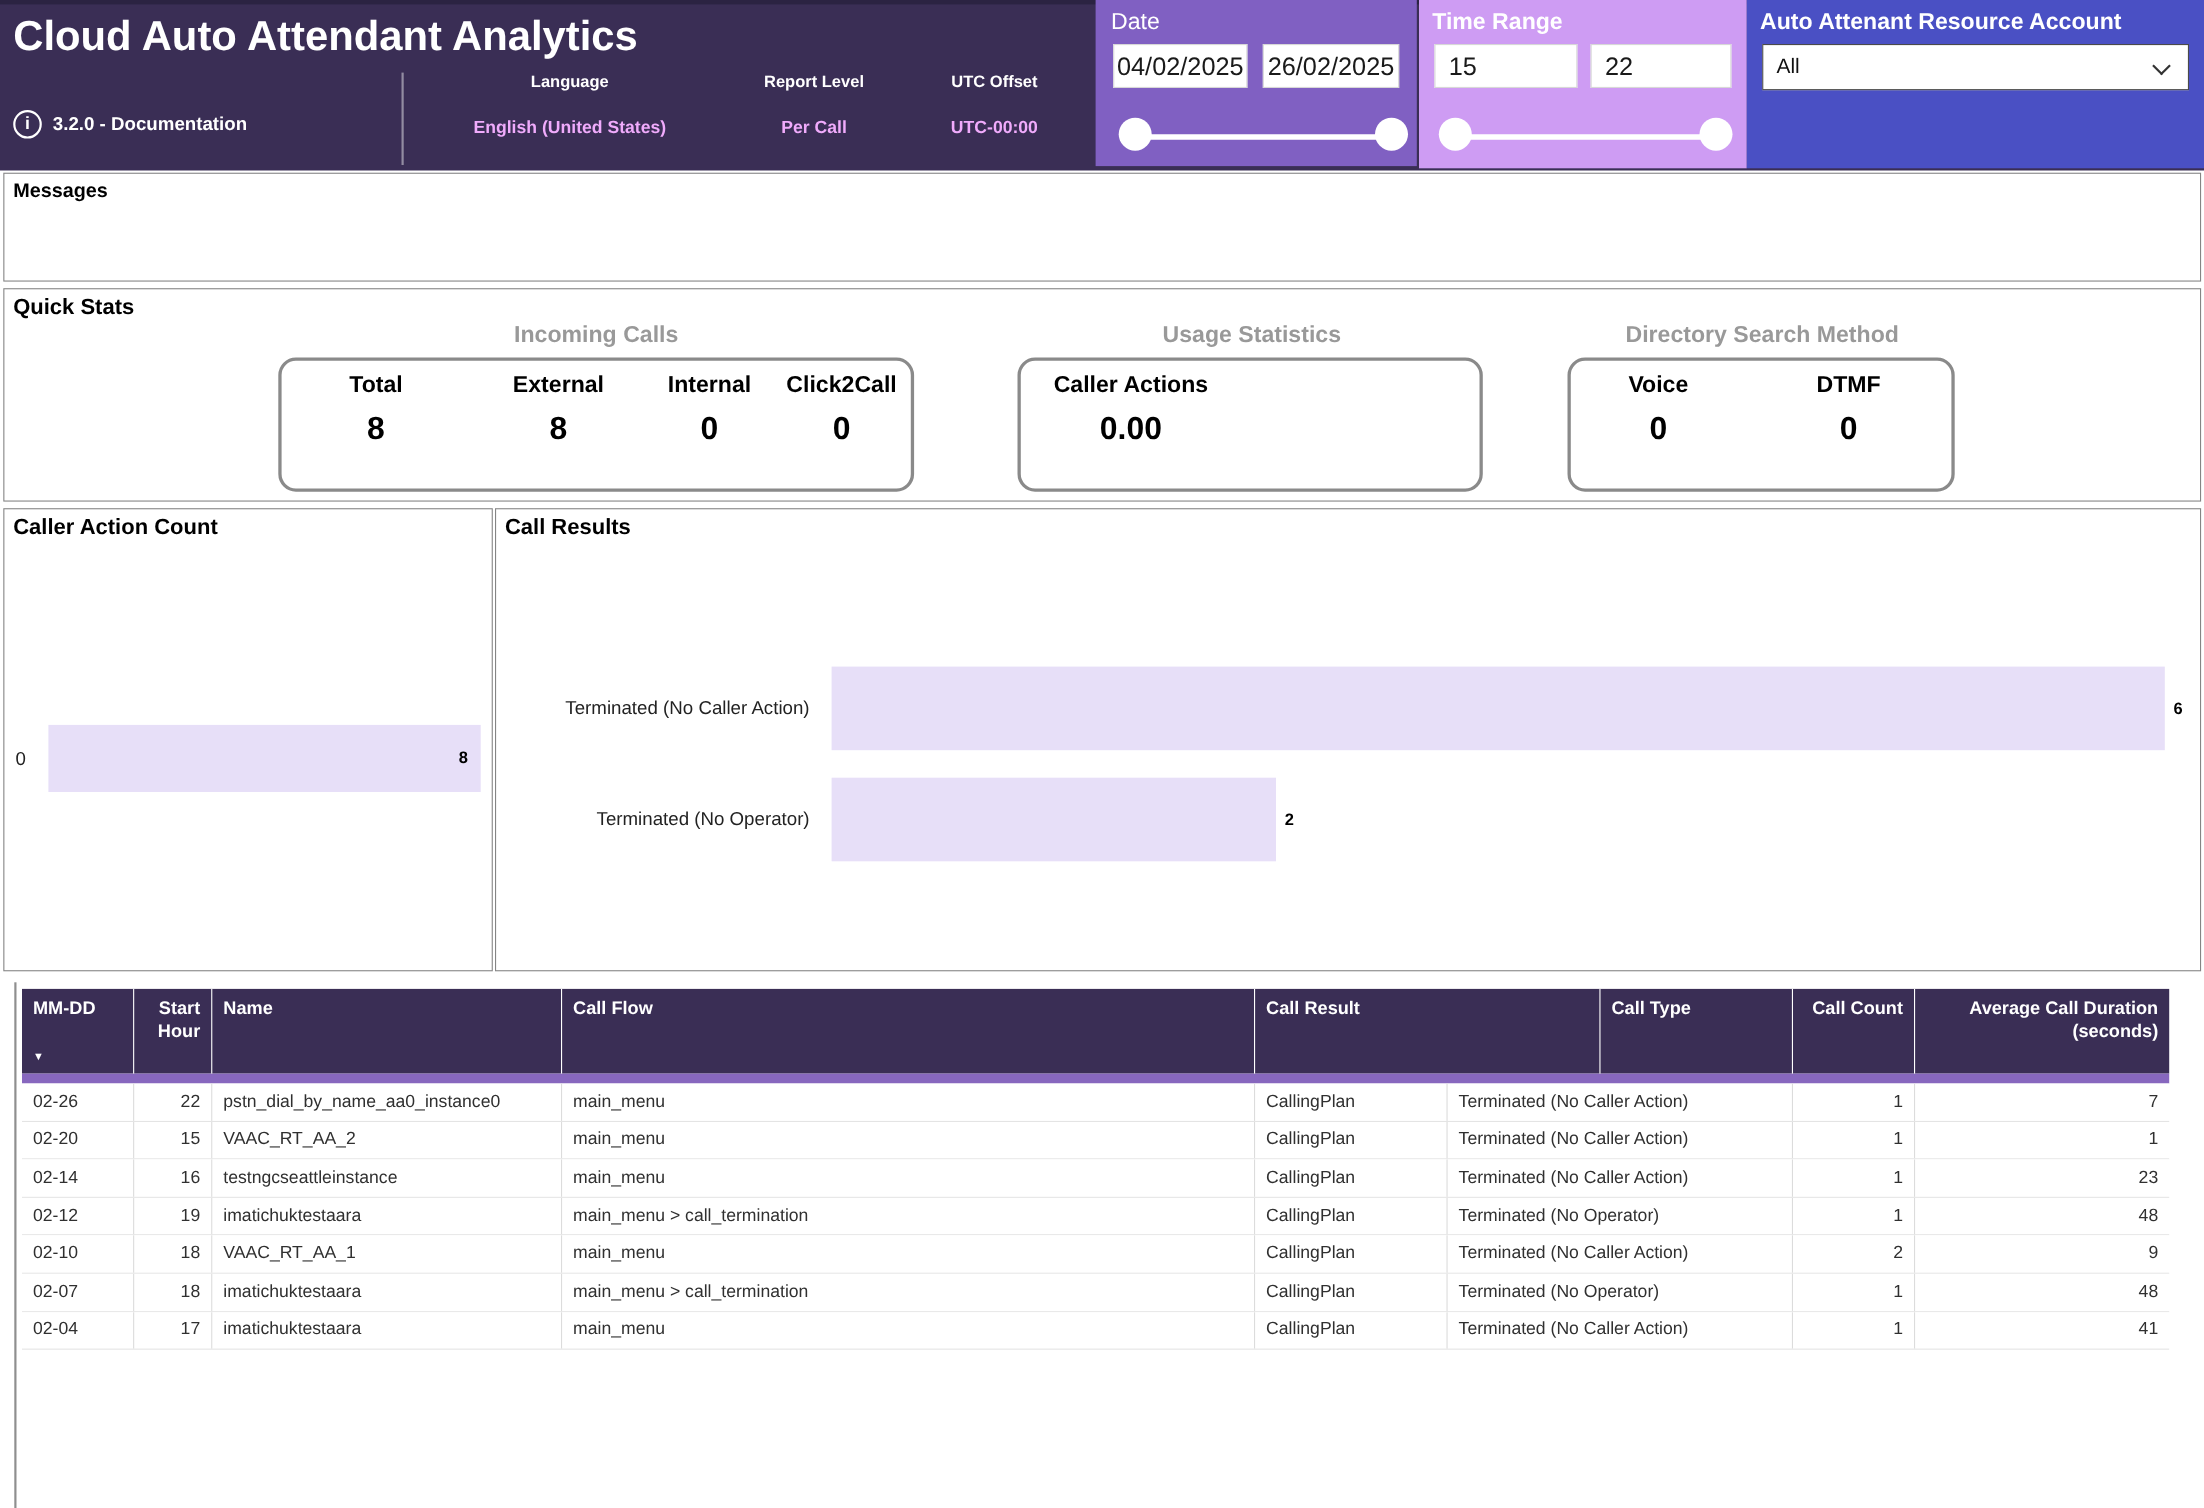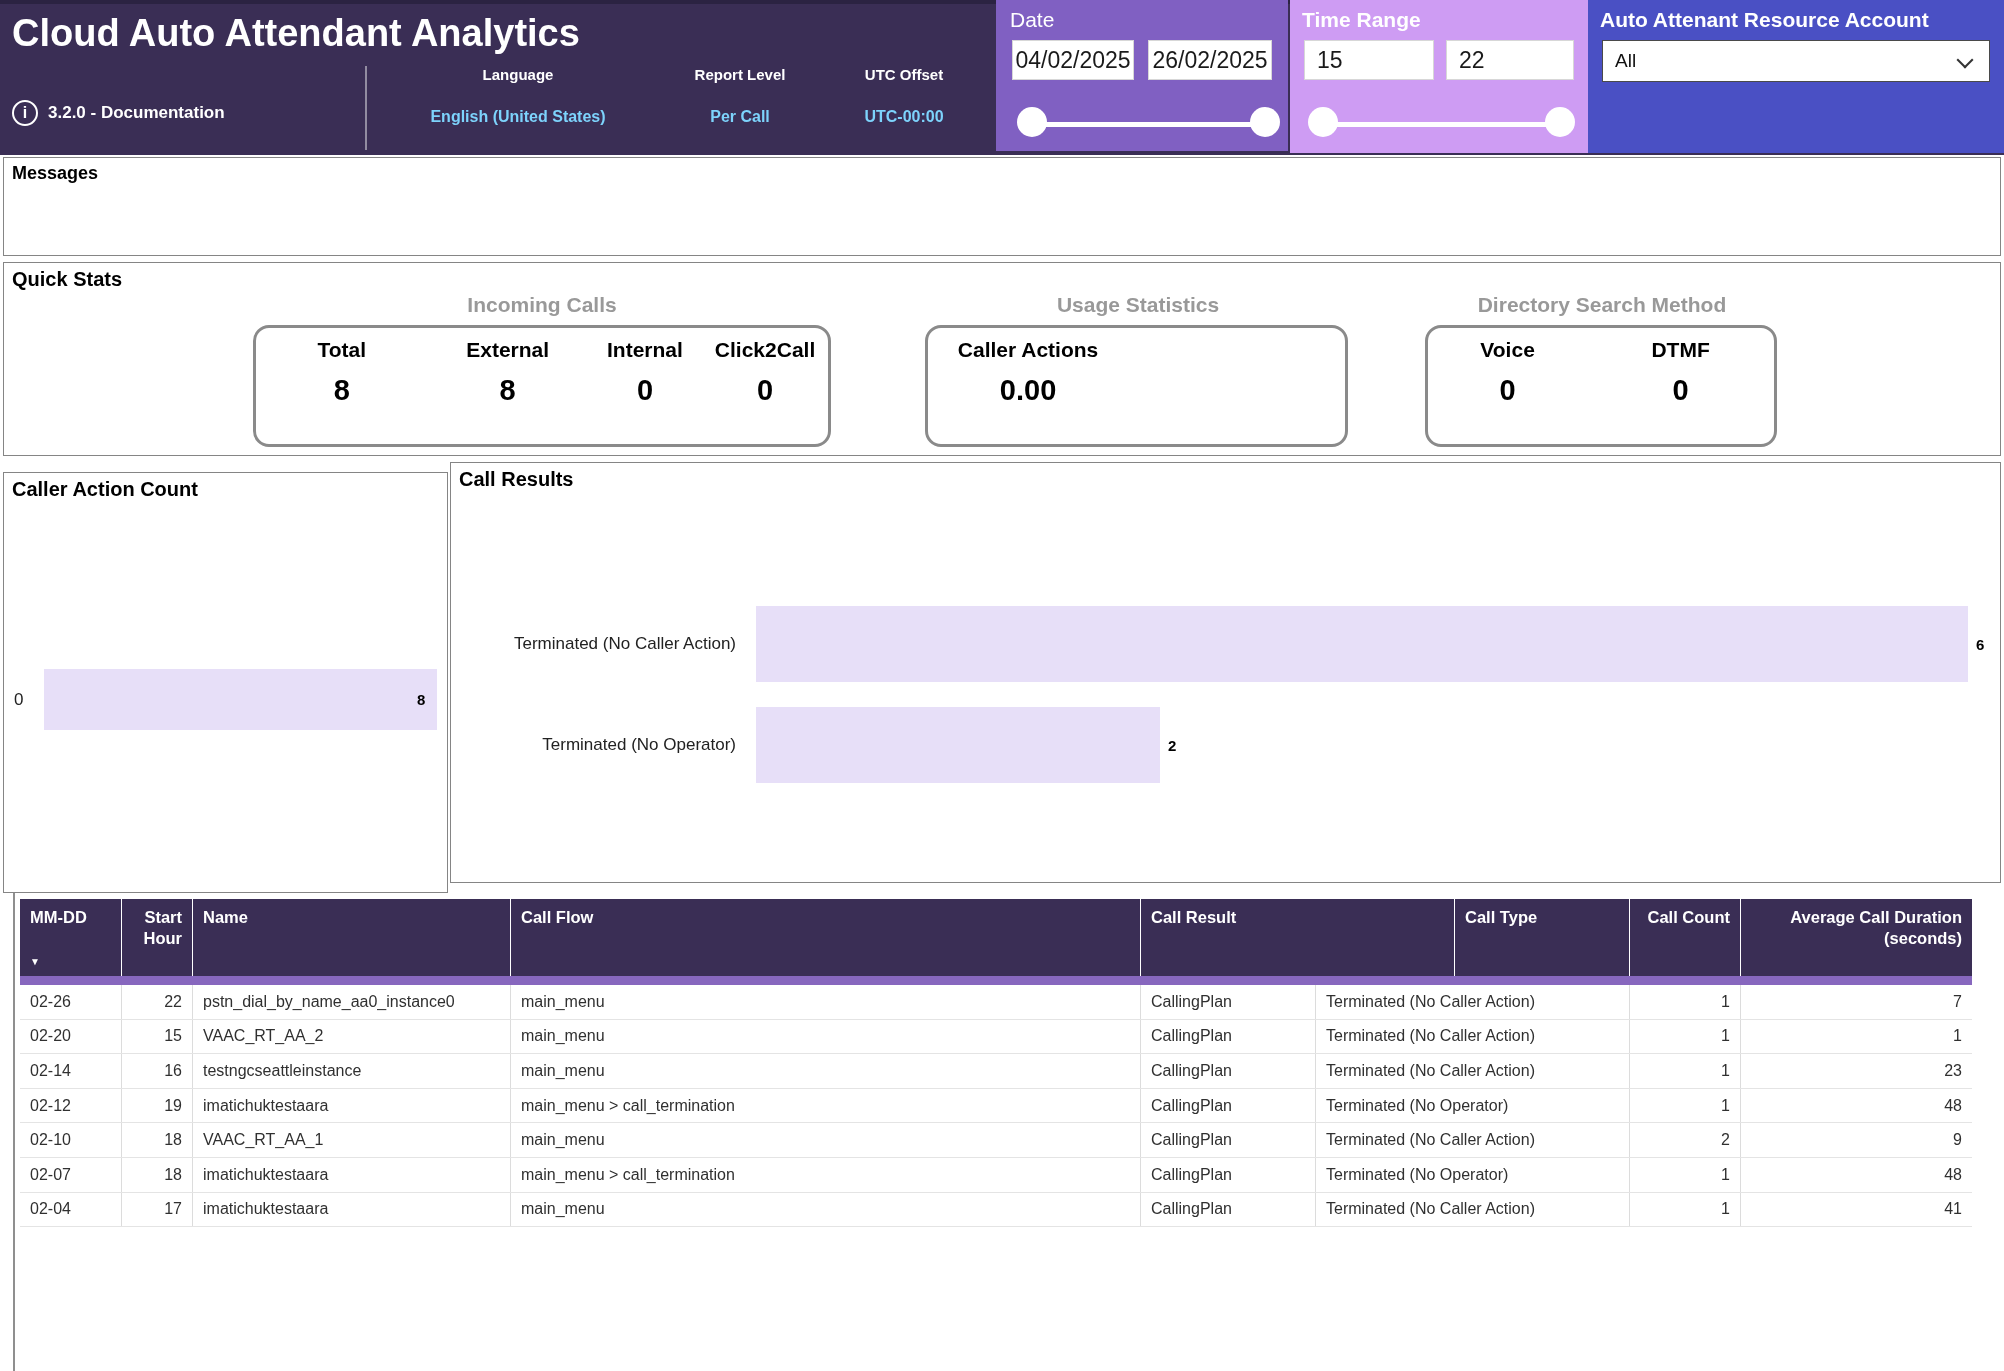--- a/index.html
+++ b/index.html
@@ -11,21 +11,21 @@
   .header { position:absolute; left:0; top:0; width:2004px; height:155px; background:#3A2E55; }
   .topstrip { position:absolute; left:0; top:0; width:2004px; height:4px; background:#2B2342; }
   .title { position:absolute; left:12px; top:12px; color:#fff; font-size:38px; font-weight:bold; }
   .version-row { position:absolute; left:12px; top:100px; display:flex; align-items:center; gap:10px; }
   .info-icon { width:26px; height:26px; border:2px solid #fff; border-radius:50%; color:#fff;
                font-weight:bold; font-size:16px; display:flex; align-items:center; justify-content:center; }
   .version-text { color:#fff; font-size:17px; font-weight:bold; }
   .hdr-divider { position:absolute; left:365px; top:66px; width:2px; height:84px; background:rgba(255,255,255,.45); }
   .meta-block { position:absolute; top:66px; width:240px; text-align:center; }
   .meta-label { color:#fff; font-size:15px; font-weight:bold; }
-  .meta-value { color:#7dd3fc; font-size:16px; font-weight:bold; margin-top:25px; }
+  .meta-value { color:#f0abfc; font-size:16px; font-weight:bold; margin-top:25px; }
 
   
   .panel-date { position:absolute; left:996px; top:0; width:292px; height:151px; background:#8060C2; }
   .panel-time { position:absolute; left:1290px; top:0; width:298px; height:153px; background:#CE9CF3; }
   .panel-resource { position:absolute; left:1588px; top:0; width:416px; height:153px; background:#4A50C4; }
   .flt-label { position:absolute; left:14px; top:8px; color:#fff; font-size:21px; }
   .flt-label.bold { font-weight:bold; left:12px; }
   .flt-input { position:absolute; top:40px; height:40px; background:#fff; border:1px solid #d7d7d7;
                font-family:"Liberation Sans",sans-serif; font-size:23px; color:#1a1a1a; }
   .flt-input.centered { text-align:center; }
@@ -168,21 +168,21 @@
         <div class="stat-label">Voice</div>
         <div class="stat-value">0</div>
       </div>
       <div class="stat-cell">
         <div class="stat-label">DTMF</div>
         <div class="stat-value">0</div>
       </div>
     </div>
   </div>
 
-  <div class="panel" style="left:3px; top:472px; width:445px; height:421px;" id="chart-0">
+  <div class="panel" style="left:3px; top:462px; width:445px; height:421px;" id="chart-0">
     <div class="panel-title">Caller Action Count</div>
   <div class="cat-label" style="left: 0px; top: 196px; width: 30px; height: 61px; padding: 0px 10px;">0</div>
       <div class="bar" style="left: 40px; top: 196px; width: 393px; height: 61px; background: rgb(231, 223, 248);"></div>
       <div class="val-label" style="left: 413px; top: 196px; height: 61px;">8</div>
     </div>
 
   <div class="panel" style="left:450px; top:462px; width:1551px; height:421px;" id="chart-1">
     <div class="panel-title">Call Results</div>
   <div class="cat-label right" style="left: 0px; top: 143px; width: 295px; height: 76px; padding: 0px 10px;">Terminated (No Caller Action)</div>
       <div class="bar" style="left: 305px; top: 143px; width: 1212px; height: 76px; background: rgb(231, 223, 248);"></div>

